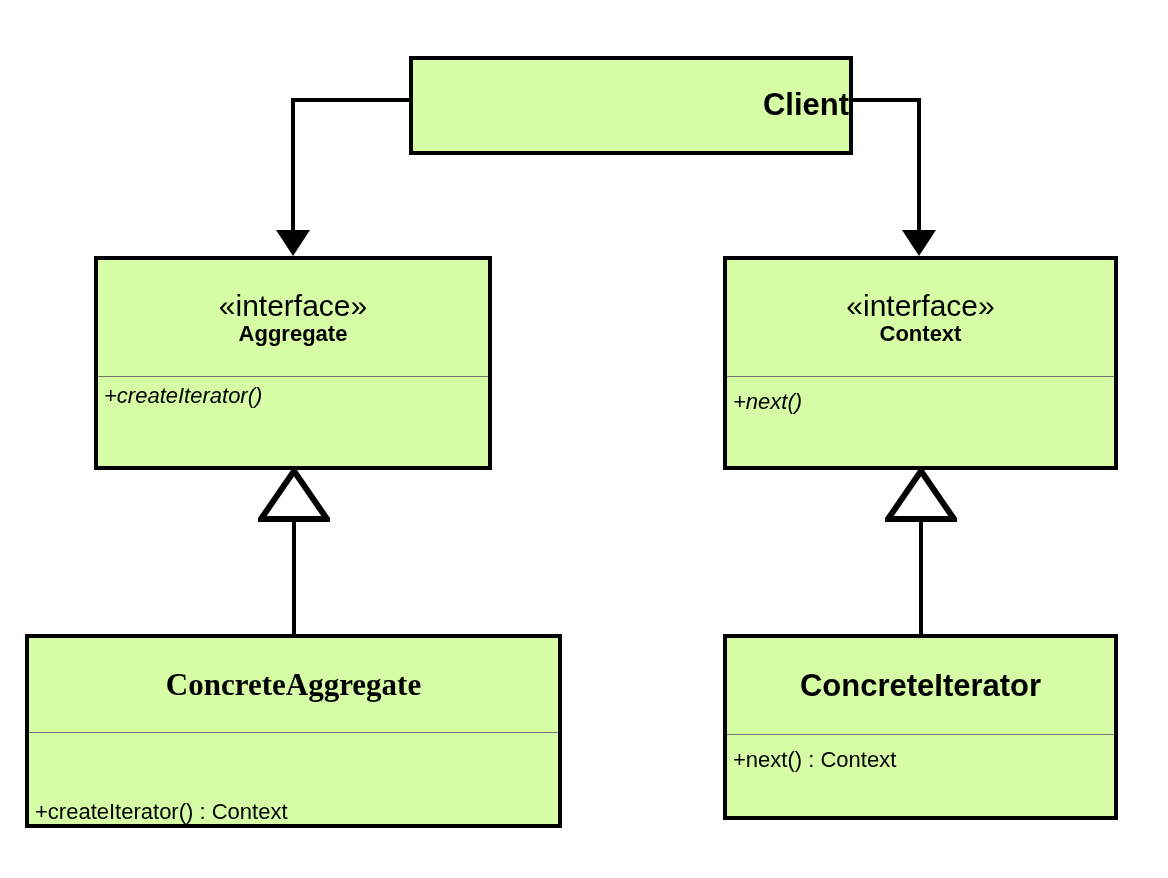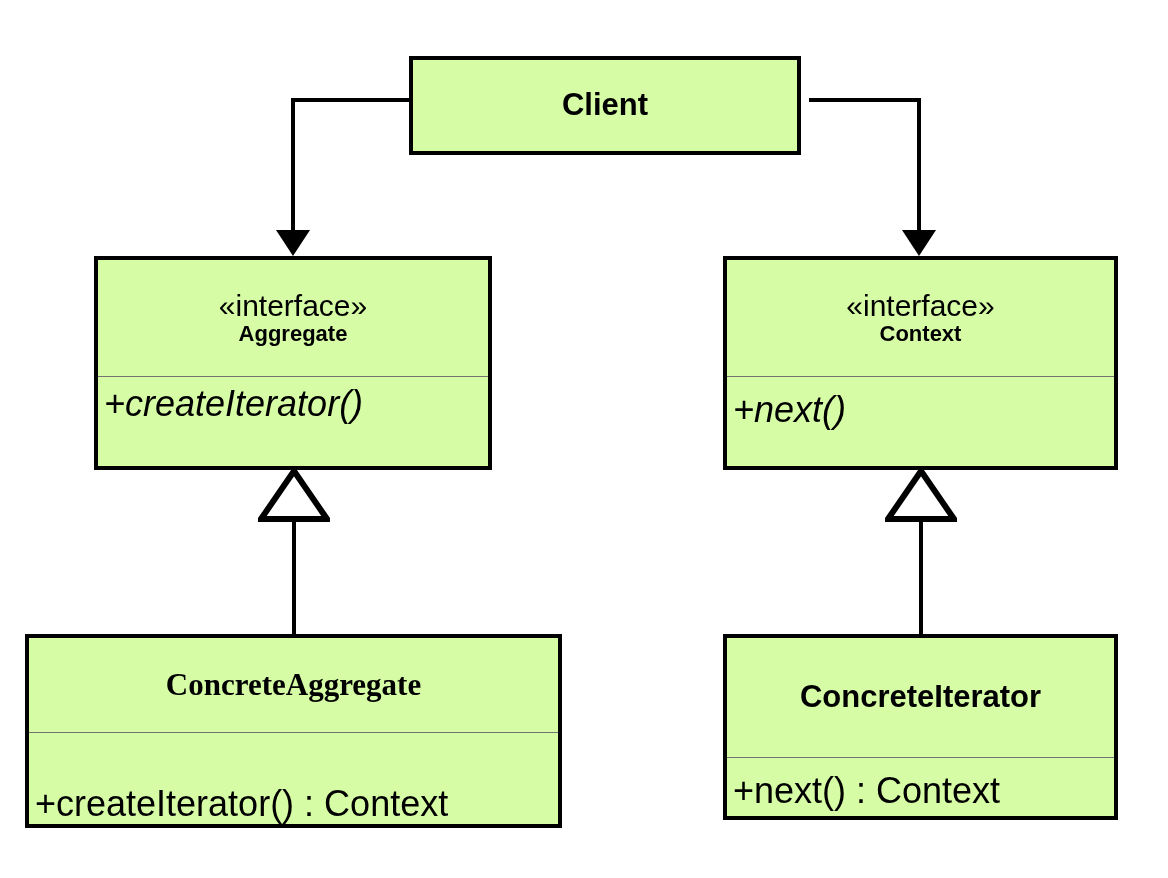--- a/index.html
+++ b/index.html
@@ -58,21 +58,21 @@
     font-size: 22px;
     font-weight: bold;
     color: #000;
     line-height: 1.12;
     white-space: nowrap;
   }
   .class-name.solo {
     font-size: 31px;
   }
   .op {
-    font-size: 36px;
+    font-size: 22px;
     font-weight: normal;
     color: #000;
     line-height: 1.15;
     white-space: nowrap;
   }
   .op.abstract {
     font-style: italic;
   }
   
   .edge-line {
@@ -126,21 +126,21 @@
   </svg>
 
   <div class="edge-line edge-v" style="left:292px; top:516px; height:122px;"></div>
 
   <svg class="tri-hollow" style="left:885px; top:468px;" width="72" height="54" viewBox="0 0 72 54">
     <polygon points="36,3 69,51 3,51" fill="#ffffff" stroke="#000000" stroke-width="6" stroke-linejoin="miter"></polygon>
   </svg>
 
   <div class="edge-line edge-v" style="left:919px; top:516px; height:122px;"></div>
 
-  <div class="uml-box" style="left:409px; top:56px; width:392px; height:99px;">
+  <div class="uml-box" style="left:409px; top:56px; width:444px; height:99px;align-items:flex-end;">
     <div class="uml-compartment cmp-name" style="flex:1 1 auto;">
       <span class="class-name solo">Client</span>
     </div>
   </div>
 
   <div class="uml-box" style="left:94px; top:256px; width:398px; height:214px;">
     <div class="uml-compartment cmp-name divided" style="height:117px;">
       <span class="stereotype">«interface»</span>
       <span class="class-name">Aggregate</span>
     </div>
@@ -162,21 +162,21 @@
   <div class="uml-box" style="left:25px; top:634px; width:537px; height:194px;">
     <div class="uml-compartment cmp-name divided" style="height:95px;font-family:Liberation Serif, serif;">
       <span class="class-name solo">ConcreteAggregate</span>
     </div>
     <div class="uml-compartment cmp-ops" style="flex:1 1 auto; justify-content:flex-end; padding-top:6px;">
       <span class="op">+createIterator() : Context</span>
     </div>
   </div>
 
   <div class="uml-box" style="left:723px; top:634px; width:395px; height:186px;">
-    <div class="uml-compartment cmp-name divided" style="height:120px;">
+    <div class="uml-compartment cmp-name divided" style="height:97px;">
       <span class="class-name solo">ConcreteIterator</span>
     </div>
     <div class="uml-compartment cmp-ops" style="flex:1 1 auto; justify-content:flex-start; padding-top:12px;">
       <span class="op">+next() : Context</span>
     </div>
   </div>
 
   <span class="sr-only">Iterator Pattern UML Class Diagram</span>
 </div>
 

